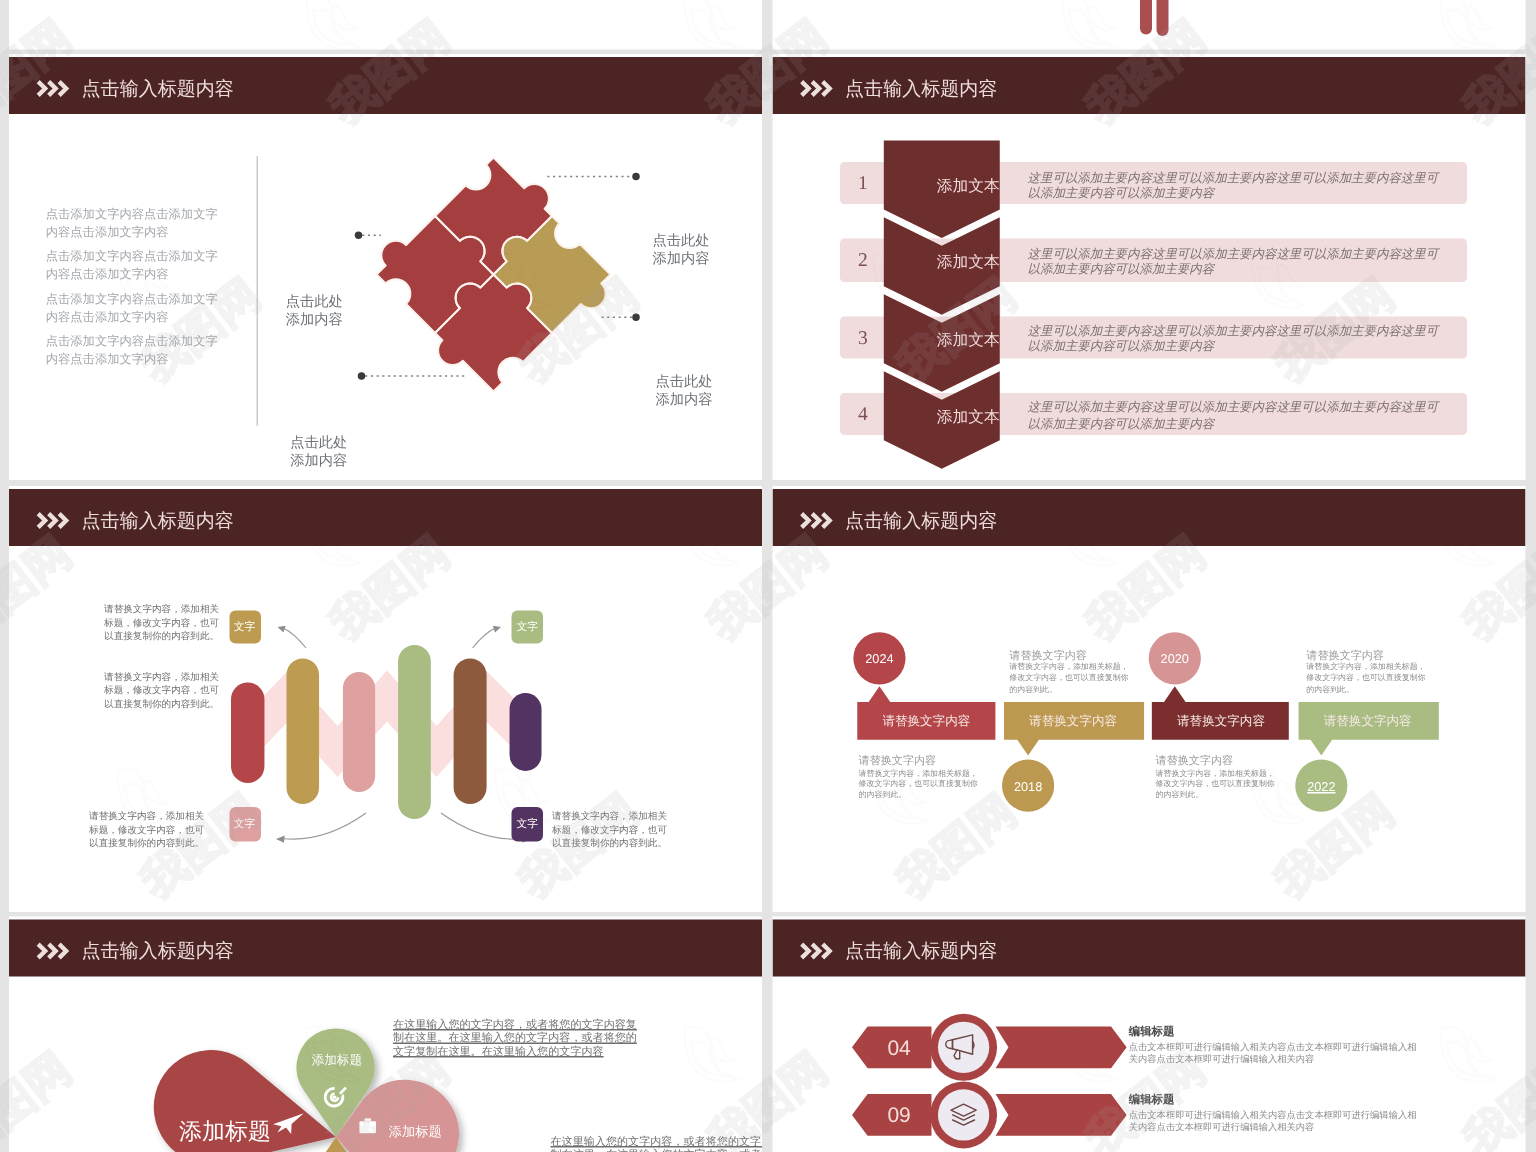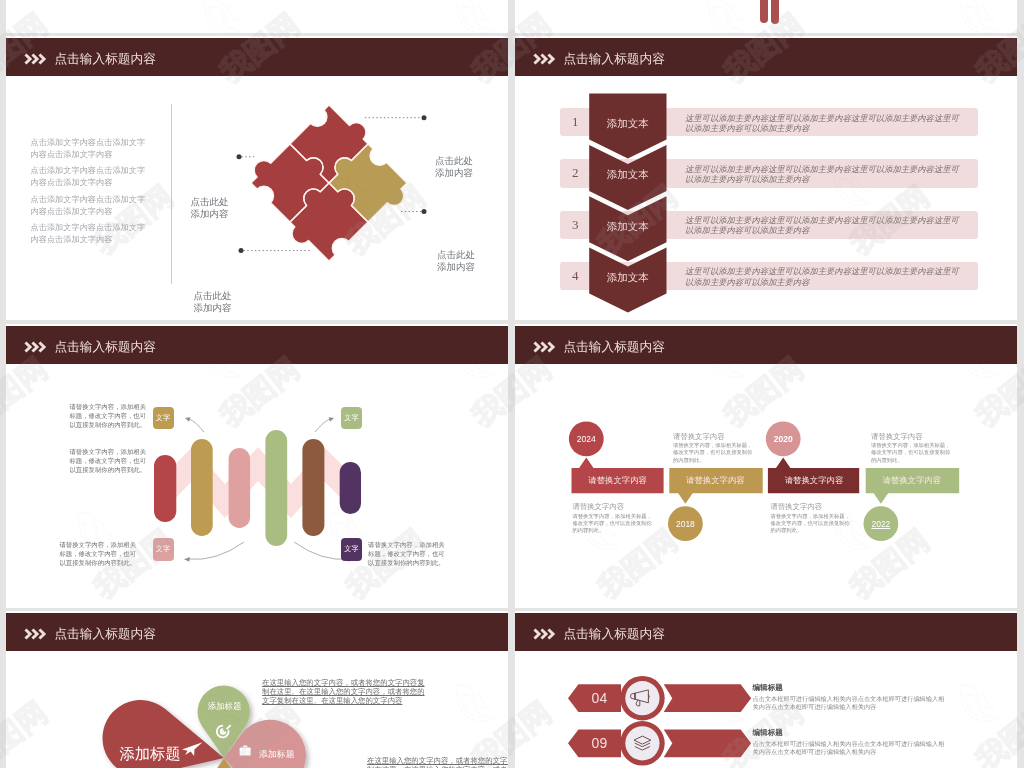--- a/index.html
+++ b/index.html
@@ -45,21 +45,21 @@
   .s2-row{position:absolute;left:45px;width:418px;height:28.4px;}
   .s2-row:nth-child(1){top:72px}
   .s2-row:nth-child(2){top:123.3px}
   .s2-row:nth-child(3){top:174.6px}
   .s2-row:nth-child(4){top:225.9px}
   .s2-bar{position:absolute;left:0;top:0;width:100%;height:100%;background:#f0dcdc;border-radius:3px;}
   .s2-num{position:absolute;left:12px;top:6px;font-size:13px;color:#7a5050;font-family:"Liberation Serif",serif;}
   .s2-txt{position:absolute;left:125px;top:4.5px;width:276px;font-size:8.3px;line-height:10.3px;color:#7b7070;font-style:italic;}
   .s2-arrows{position:absolute;left:0;top:0;width:502px;height:284px;}
   .s2-labels{position:absolute;left:0;top:0;width:100%;height:100%;}
-  .s2-lb{position:absolute;left:74.2px;width:77.3px;text-align:center;color:#f0dada;font-size:10.5px;}
+  .s2-lb{position:absolute;left:74.2px;width:77.3px;text-align:right;color:#f0dada;font-size:10.5px;}
   .s2-lb:nth-child(1){top:81px}
   .s2-lb:nth-child(2){top:132.3px}
   .s2-lb:nth-child(3){top:183.6px}
   .s2-lb:nth-child(4){top:234.9px}
 
   
   .s3-art{position:absolute;left:0;top:0;width:502px;height:284px;}
   .s3-chip{position:absolute;width:21px;height:22.5px;border-radius:4px;color:#fff;
            font-size:7.2px;text-align:center;line-height:22.5px;}
   .c1{left:146.5px;top:82.7px;background:#bd9c51;}
@@ -71,21 +71,21 @@
   .n2{left:362px;top:86px;}
   .n3{left:53.4px;top:217px;}
   .n4{left:362px;top:217px;}
 
   
   .s4-art{position:absolute;left:0;top:0;width:502px;height:284px;}
   .s4-y{position:absolute;width:40px;text-align:center;color:#fff;font-size:8.5px;
         font-family:"Liberation Sans",sans-serif;}
   .y1{left:51.3px;top:110.4px;}
   .y2{left:150.4px;top:195.2px;}
-  .y3{left:248.2px;top:110.4px;font-weight:bold;}
+  .y3{left:248.2px;top:110.4px;}
   .y4{left:345.9px;top:195.2px;text-decoration:underline;}
   .s4-b{position:absolute;width:92.2px;text-align:center;color:#f7e9e6;font-size:8.4px;}
   .b1{left:56.5px;top:150.8px;}
   .b2{left:154.3px;top:150.8px;}
   .b3{left:252.9px;top:150.8px;}
   .b4{left:350.7px;top:150.8px;}
   .s4-blk{position:absolute;width:84px;}
   .s4-h{color:#9b9b9b;font-size:7.4px;margin-bottom:1.5px;line-height:9px;}
   .s4-p{color:#8c8c8c;font-size:5.3px;line-height:7.3px;}
   .k1{left:57.4px;top:178px;}

